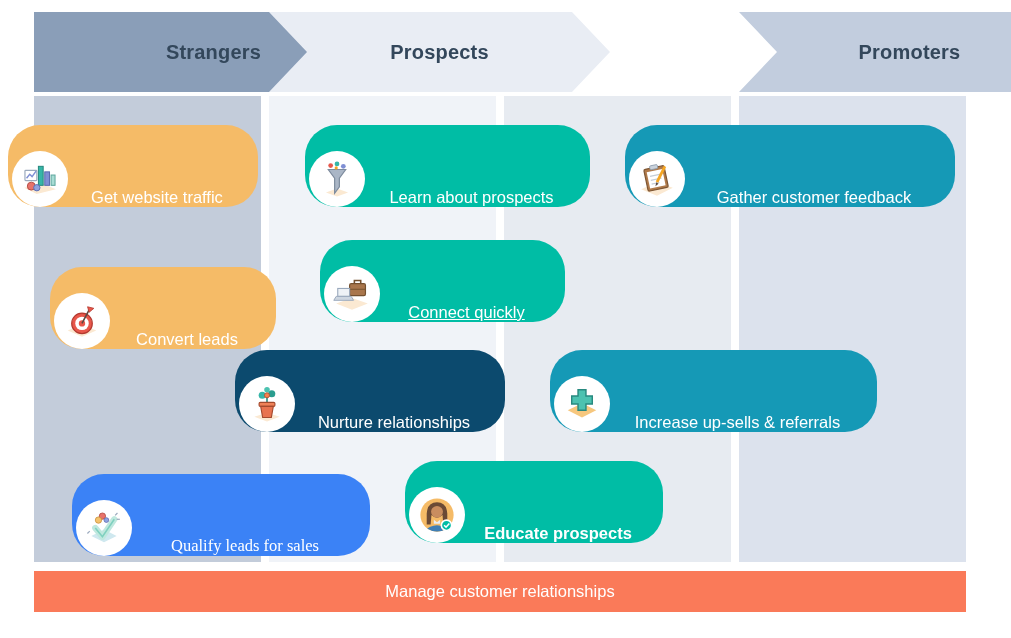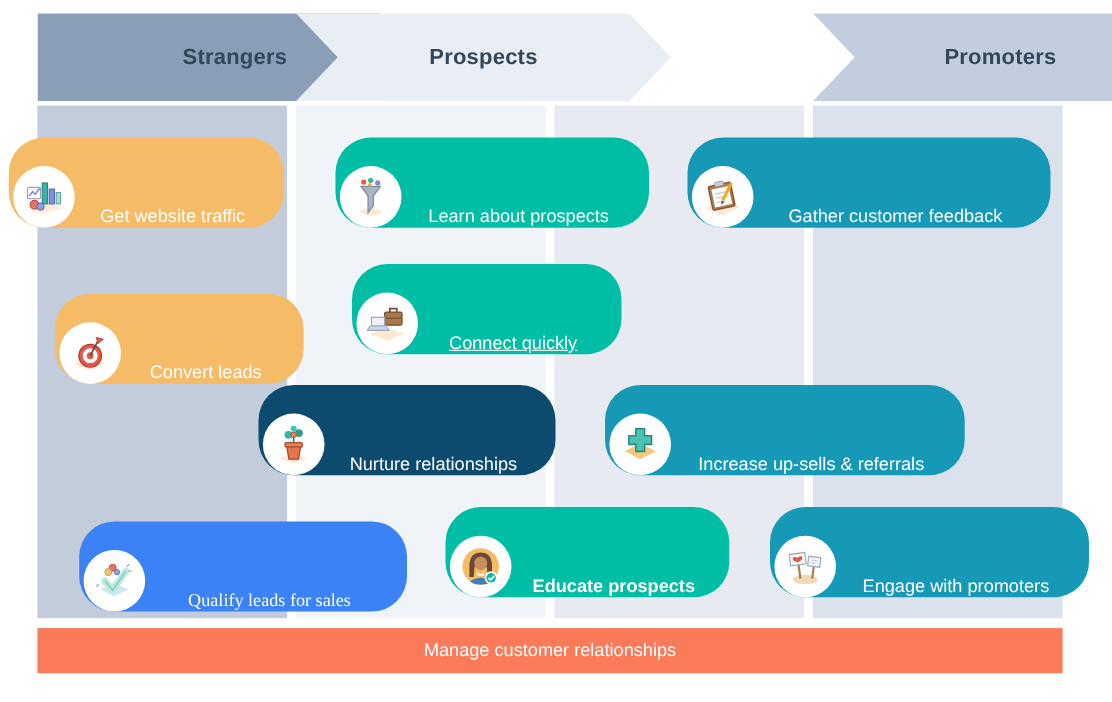--- a/index.html
+++ b/index.html
@@ -179,37 +179,18 @@
       <circle cx="24" cy="20" r="7.5" fill="#c98d5f"></circle>
       <path d="M7 45 q17 -16 34 0 z" fill="#3f7fb5"></path>
       <path d="M20 30 l4 3 l4 -3 l0 5 h-8 z" fill="#e8eef4"></path>
     </g>
     <circle cx="36" cy="37" r="6.5" fill="#00bda5" stroke="#ffffff" stroke-width="2"></circle>
     <path d="M33 37 l2.4 2.4 l4.2 -4.6" stroke="#ffffff" stroke-width="2" fill="none"></path>
   </svg>
       </span>
     <span class="pill-label" style="color: rgb(255, 255, 255); font-weight: bold;">Educate prospects</span>
   </div>
-  <div class="pill" style="left: 700px; top: 461px; width: 290px; background: rgb(21, 153, 182);">
-    <span class="icon-circle">
-        <svg viewBox="0 0 48 48">
-    <ellipse cx="24" cy="39" rx="14" ry="5.5" fill="#f0d9b8"></ellipse>
-    <g transform="rotate(-8 16 20)">
-      <line x1="16" y1="22" x2="16" y2="38" stroke="#b07a4a" stroke-width="2.5"></line>
-      <rect x="7" y="9" width="18" height="13" fill="#ffffff" stroke="#9aa9bd" stroke-width="1.4"></rect>
-      <path d="M16 19 c-3 -3 -7 -1 -5 2 c1 2 5 3 5 3 c0 0 4 -1 5 -3 c2 -3 -2 -5 -5 -2 z" fill="#e8574b" transform="translate(0,-5)"></path>
-    </g>
-    <g transform="rotate(7 34 22)">
-      <line x1="34" y1="24" x2="34" y2="38" stroke="#b07a4a" stroke-width="2.5"></line>
-      <rect x="27" y="13" width="14" height="11" fill="#f4f6f9" stroke="#9aa9bd" stroke-width="1.4"></rect>
-      <line x1="30" y1="17" x2="38" y2="17" stroke="#c3ccd6" stroke-width="1.3"></line>
-      <line x1="30" y1="20" x2="36" y2="20" stroke="#c3ccd6" stroke-width="1.3"></line>
-    </g>
-  </svg>
-      </span>
-    <span class="pill-label" style="color: rgb(255, 255, 255);">Engage with promoters</span>
-  </div>
 
   <div class="footer-bar" style="background: rgb(250, 122, 89);">
     <span class="footer-label" style="color: rgb(255, 255, 255);">Manage customer relationships</span>
   </div>
 
 </div>
 
 </body></html>

